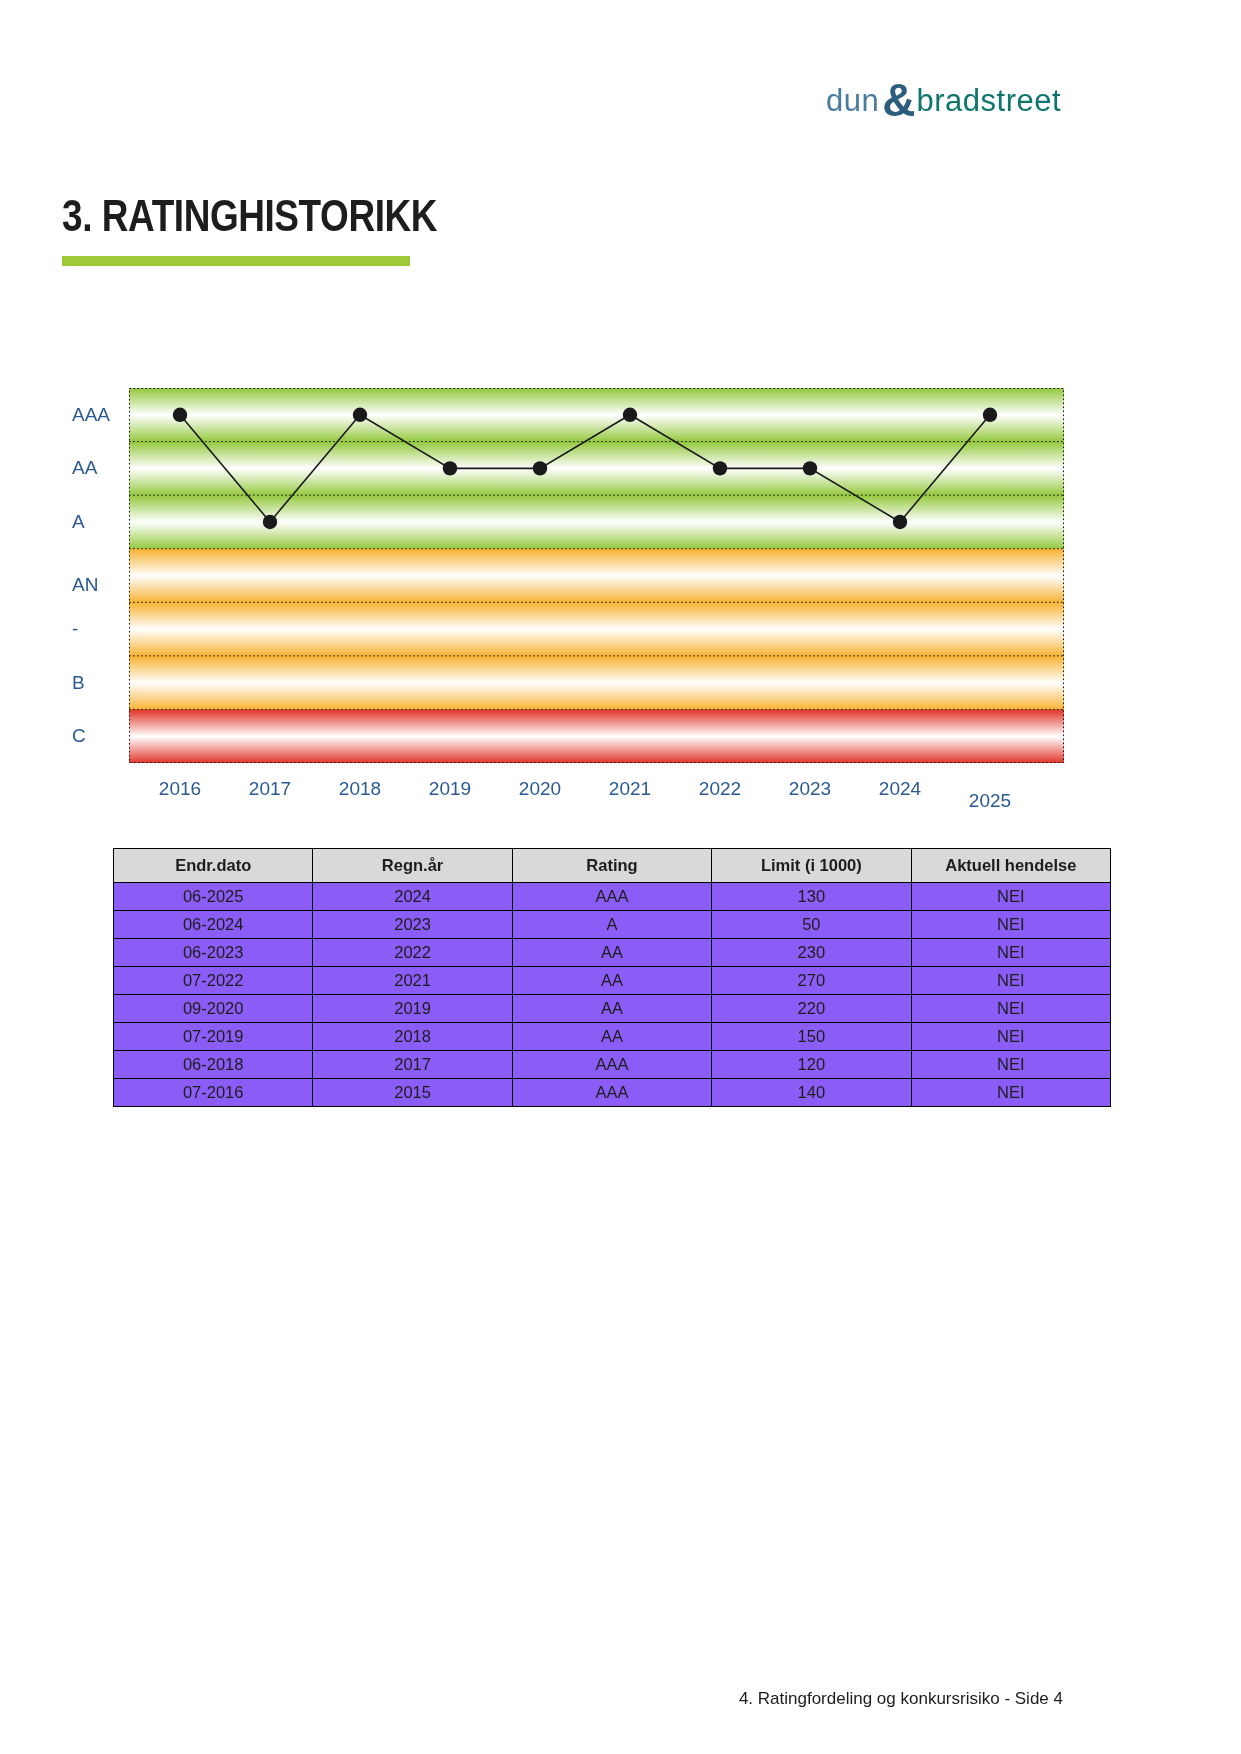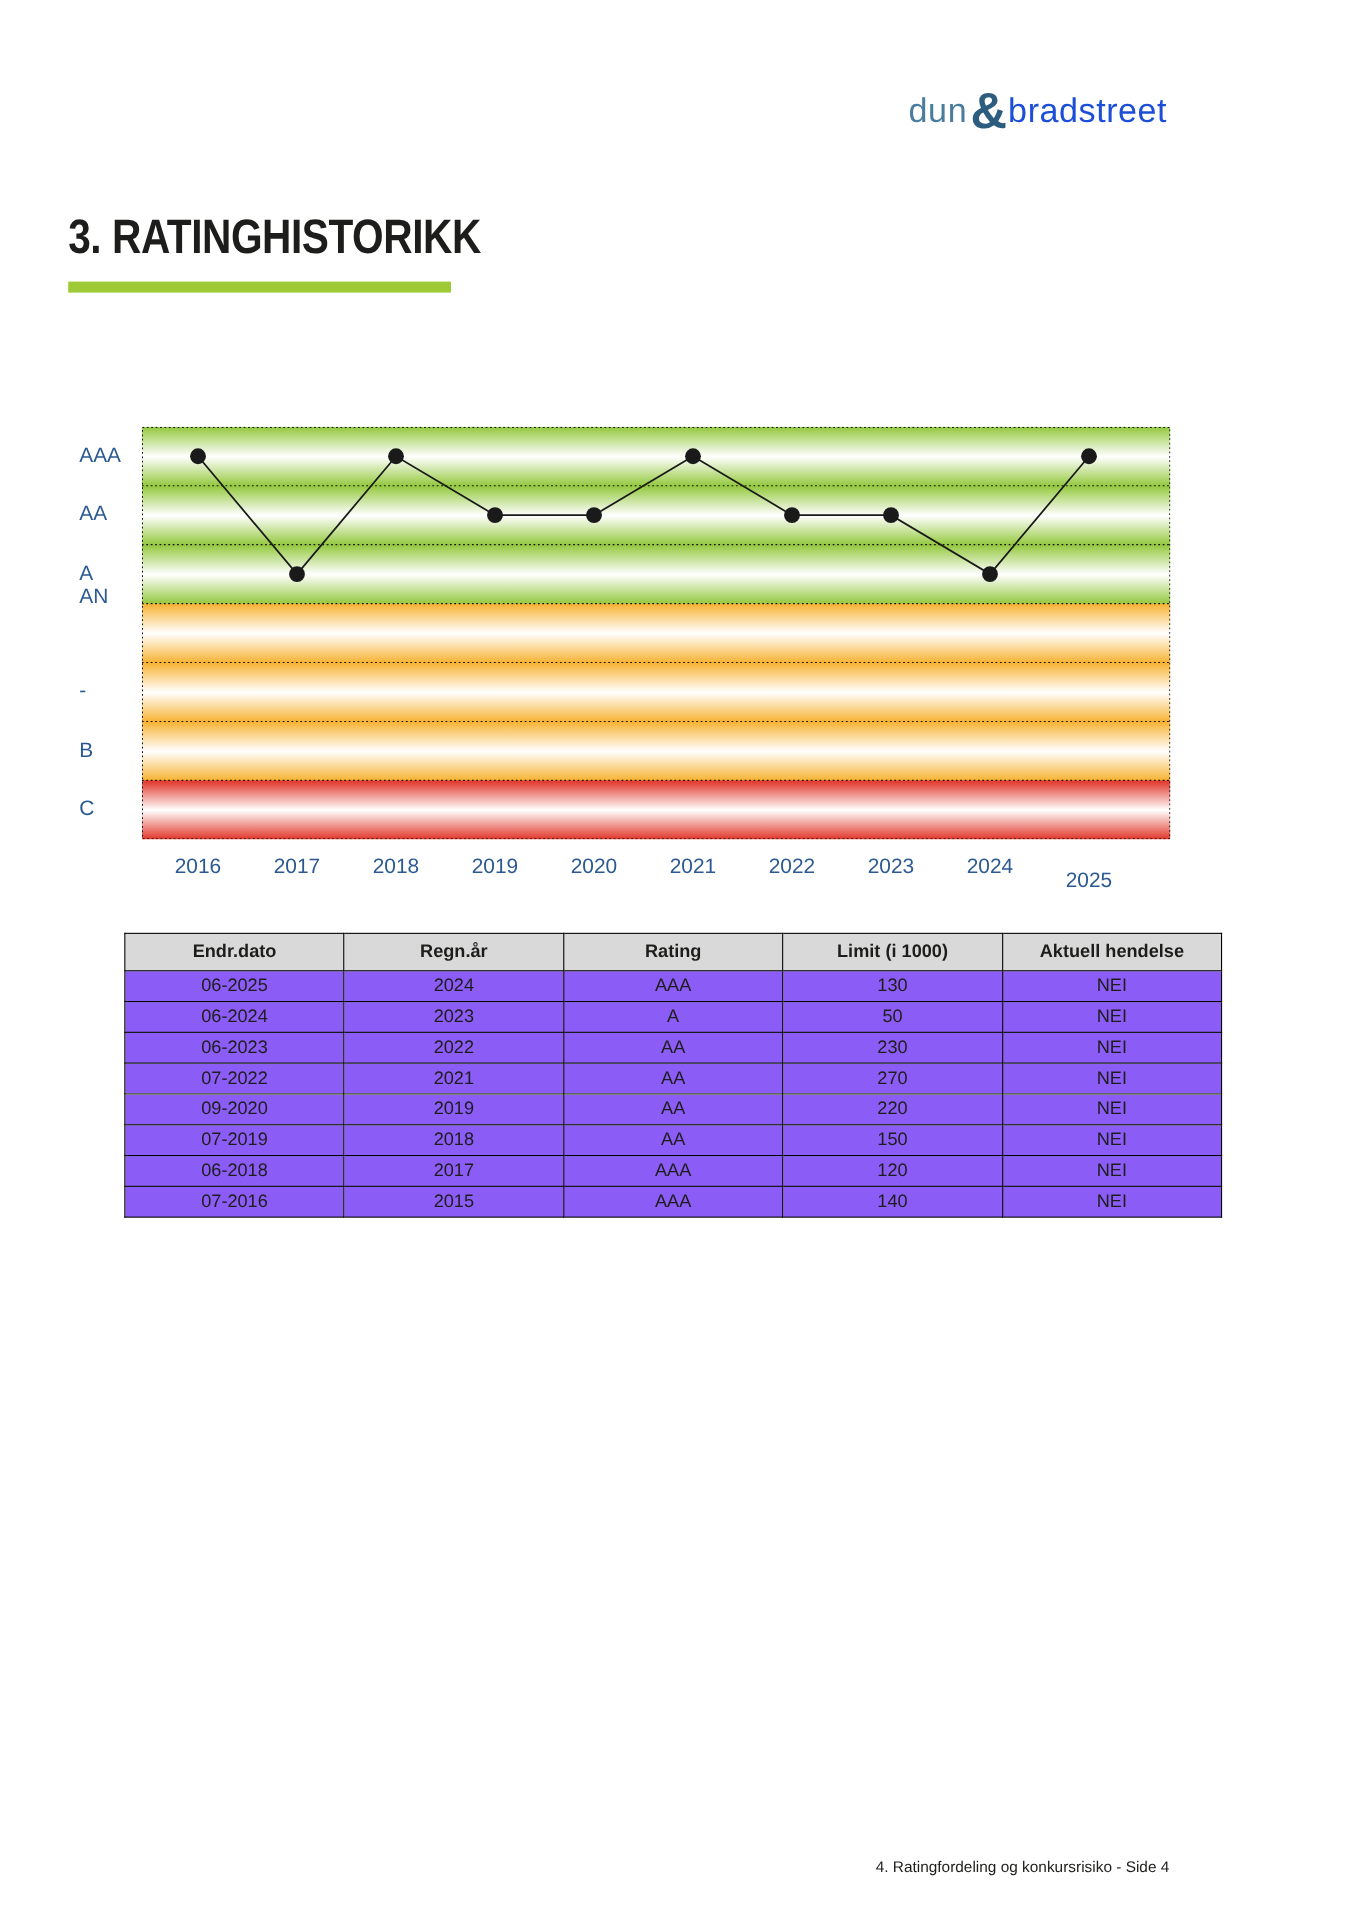--- a/index.html
+++ b/index.html
@@ -13,21 +13,21 @@
     border-radius:24px;
   }
   
   #logo{
     position:absolute;left:826px;top:66px;height:56px;
     display:flex;align-items:flex-end;line-height:1;
     white-space:nowrap;
   }
   #logo .word{font-size:31px;font-weight:400;letter-spacing:0.5px;padding-bottom:6px;}
   #logo .dun{color:#4a7c9e;}
-  #logo .brad{color:#1d4ed8;}
+  #logo .brad{color:#0f766e;}
   #logo .amp{
     color:#2c5d7f;font-size:46px;font-weight:700;
     position:relative;top:2px;margin:0 1px 0 3px;padding-bottom:1px;
   }
   
   #page-title{
     position:absolute;left:62px;top:194px;
     font-size:44px;font-weight:700;letter-spacing:-0.5px;
     line-height:1;color:#1d1d1b;
     transform:scaleX(0.84);transform-origin:left center;
@@ -57,21 +57,21 @@
   #rating-table th,#rating-table td{
     border:1px solid #000;text-align:center;vertical-align:middle;
     padding:0 4px;overflow:hidden;white-space:nowrap;
   }
   #rating-table th{height:33px;background:#d9d9d9;font-weight:700;}
   #rating-table td{height:27px;background:#8b5cf6;font-weight:400;}
   #rating-table{border:1.5px solid #000;margin-left:48px;}
   
   #page-footer{
     position:absolute;left:0;top:1689px;width:1063px;
-    text-align:right;font-size:14px;color:#1d1d1b;
+    text-align:right;font-size:17px;color:#1d1d1b;
   }
 </style>
 </head>
 <body>
 
 <div id="page">
 
   <div id="logo">
     <span class="word dun">dun</span>
     <span class="amp">&amp;</span>
@@ -123,21 +123,21 @@
         <circle cx="501" cy="26.785714285714285" r="7.2" fill="#1a1a1a"></circle>
         <circle cx="591" cy="80.35714285714286" r="7.2" fill="#1a1a1a"></circle>
         <circle cx="681" cy="80.35714285714286" r="7.2" fill="#1a1a1a"></circle>
         <circle cx="771" cy="133.92857142857142" r="7.2" fill="#1a1a1a"></circle>
         <circle cx="861" cy="26.785714285714285" r="7.2" fill="#1a1a1a"></circle>
       </svg>
     <div id="chart-labels">
         <span class="y-axis-label" style="top: 403.786px;">AAA</span>
         <span class="y-axis-label" style="top: 457.357px;">AA</span>
         <span class="y-axis-label" style="top: 510.929px;">A</span>
-        <span class="y-axis-label" style="top: 532px;">AN</span>
+        <span class="y-axis-label" style="top: 574px;">AN</span>
         <span class="y-axis-label" style="top: 618.071px;">-</span>
         <span class="y-axis-label" style="top: 671.643px;">B</span>
         <span class="y-axis-label" style="top: 725.214px;">C</span>
         <span class="x-axis-label" style="left: 135px;">2016</span>
         <span class="x-axis-label" style="left: 225px;">2017</span>
         <span class="x-axis-label" style="left: 315px;">2018</span>
         <span class="x-axis-label" style="left: 405px;">2019</span>
         <span class="x-axis-label" style="left: 495px;">2020</span>
         <span class="x-axis-label" style="left: 585px;">2021</span>
         <span class="x-axis-label" style="left: 675px;">2022</span>

